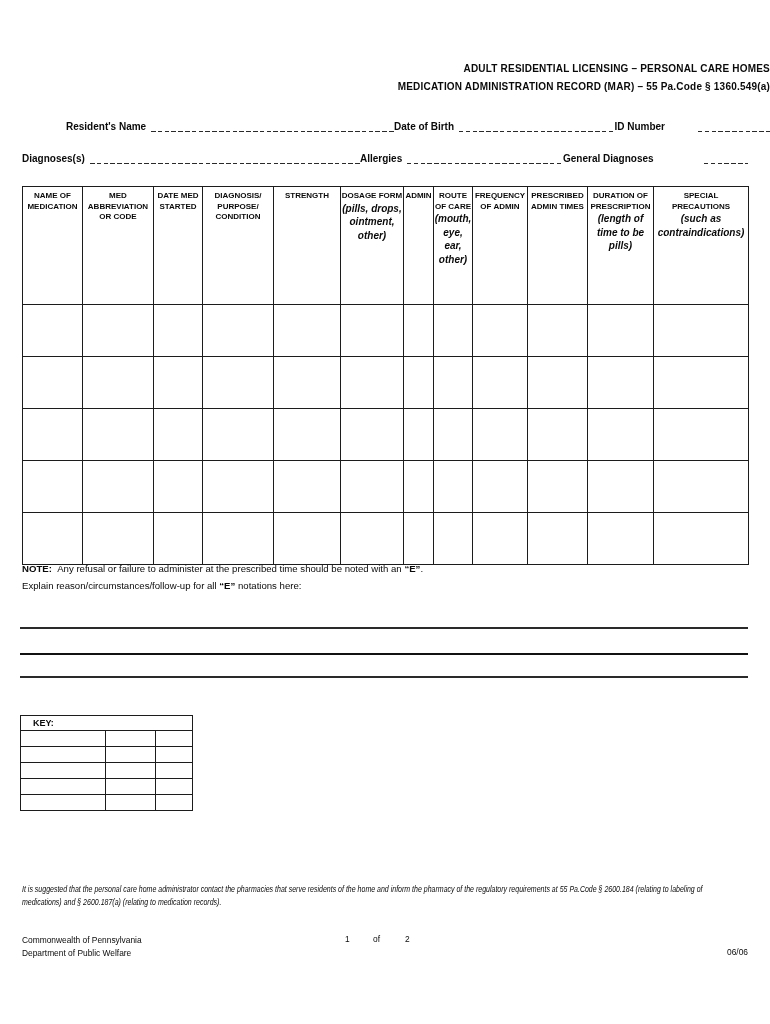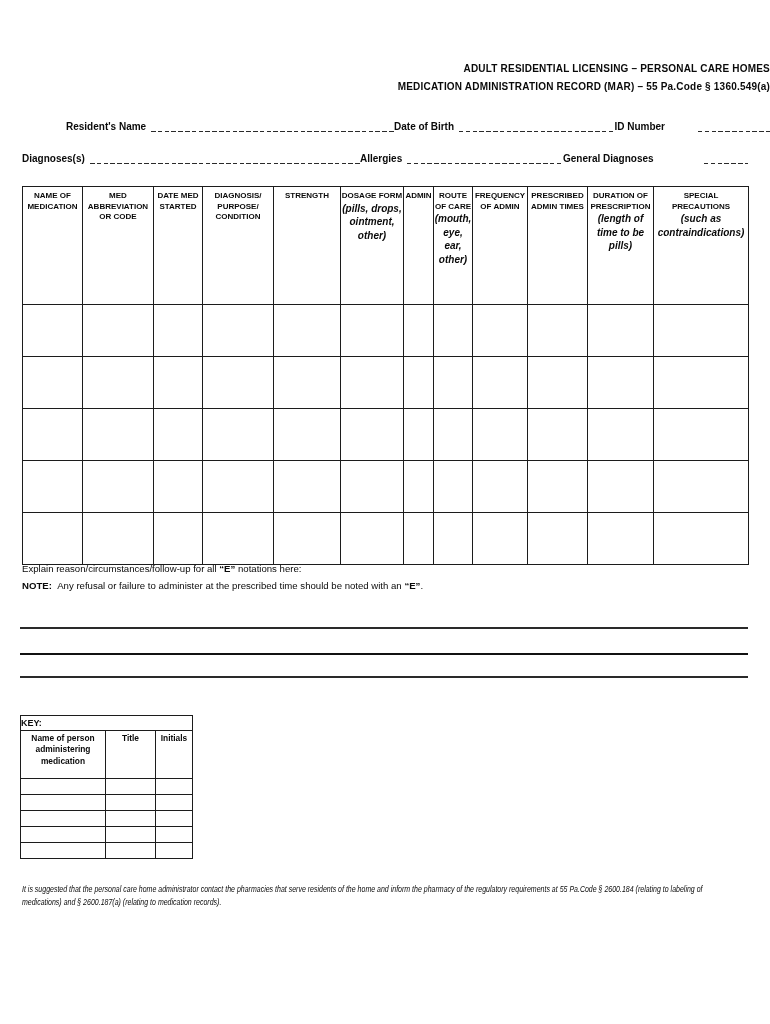--- a/index.html
+++ b/index.html
@@ -39,21 +39,21 @@
   .note b { font-weight:bold; }
 
   
   .rule { position:absolute; left:20px; width:728px; height:1.6px; background:#2a2a2a; }
   .rule-1 { top:627px; } .rule-2 { top:653px; background:#111; } .rule-3 { top:676px; }
 
   
   .key-table { position:absolute; left:20px; top:715px; width:172px;
     border-collapse:collapse; table-layout:fixed; border:1.5px solid #111; }
   .key-table th, .key-table td { border:1px solid #1c1c1c; box-sizing:border-box; }
-  .key-title-cell { font-weight:bold; font-size:9px; text-align:left; padding:1px 0; height:15px; }
+  .key-title-cell { font-weight:bold; font-size:9px; text-align:left; padding:1px 12px; height:15px; }
   .key-table th { height:48px; vertical-align:top; text-align:center;
     font-weight:bold; font-size:8.4px; line-height:1.35; padding:2px 2px 0 2px; }
   .key-table td.blank { height:16px; }
 
   
   .suggestion { position:absolute; left:22px; top:883px; width:900px;
     font-style:italic; font-size:8.6px; line-height:1.55; white-space:nowrap;
     transform:scaleX(0.815); transform-origin:0 0; }
 
   
@@ -201,44 +201,39 @@
         <td></td>
         <td></td>
         <td></td>
         <td></td>
         <td></td>
       </tr>
       </tbody>
   </table>
 
   <div class="note">
+    <div><b>NOTE:</b>&nbsp;&nbsp;<span>Any refusal or failure to administer at the prescribed time should be noted with an </span><b>“E”</b><span>.</span></div>
     <div><span>Explain reason/circumstances/follow-up for all </span><b>“E”</b><span> notations here:</span></div>
-    <div><b>NOTE:</b>&nbsp;&nbsp;<span>Any refusal or failure to administer at the prescribed time should be noted with an </span><b>“E”</b><span>.</span></div>
   </div>
 
   <div class="rule rule-1"></div>
   <div class="rule rule-2"></div>
   <div class="rule rule-3"></div>
 
   <table class="key-table">
     <colgroup>
         <col style="width:85px">
         <col style="width:50px">
         <col style="width:37px">
       </colgroup>
     <tbody>
       <tr>
         <td class="key-title-cell" colspan="3">KEY:</td>
       </tr>
       <tr>
-        <th>Name of person administering medication</th>
-        <th>Title</th>
-        <th>Initials</th>
-      </tr>
-      <tr>
         <td class="blank"></td>
         <td class="blank"></td>
         <td class="blank"></td>
       </tr>
     <tr>
         <td class="blank"></td>
         <td class="blank"></td>
         <td class="blank"></td>
       </tr>
         <tr>
@@ -257,14 +252,24 @@
         <td class="blank"></td>
       </tr>
       </tbody>
   </table>
 
   <div class="suggestion">
     <div>It is suggested that the personal care home administrator contact the pharmacies that serve residents of the home and inform the pharmacy of the regulatory requirements at 55 Pa.Code § 2600.184 (relating to labeling of</div>
     <div>medications) and § 2600.187(a) (relating to medication records).</div>
   </div>
 
+  <div class="footer">
+    <div class="org">
+      <div>Commonwealth of Pennsylvania</div>
+      <div>Department of Public Welfare</div>
+    </div>
+    <span class="pg1">1</span>
+    <span class="pgof">of</span>
+    <span class="pg2">2</span>
+    <span class="datecode">06/06</span>
+  </div>
 
 </div>
 
 </body></html>

